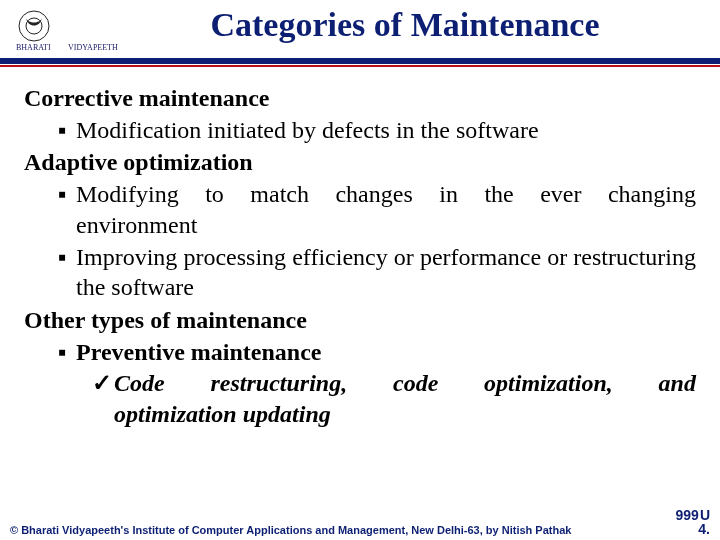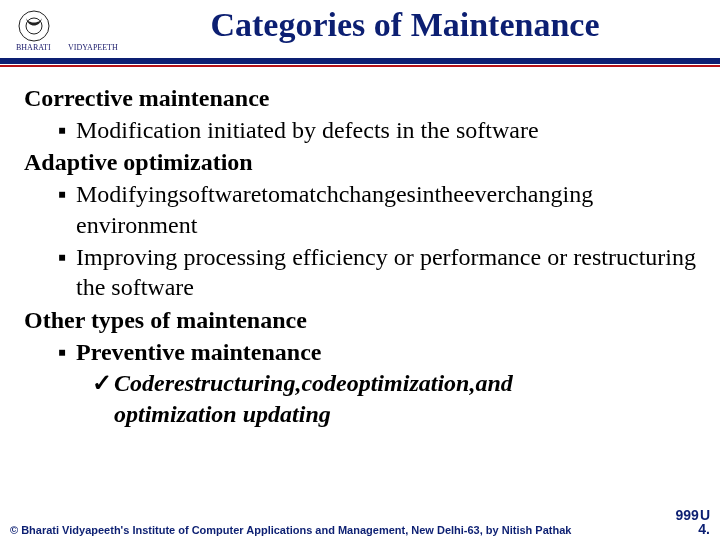--- a/index.html
+++ b/index.html
@@ -12,21 +12,21 @@
   .rule1 { height: 6px; background: #0c1f72; width: 100%; }
   .rule2 { height: 2px; background: #b51217; width: 100%; margin-top: 1px; }
   .content { padding: 14px 24px 8px 24px; font-size: 24px; color: #000; line-height: 1.28; text-align: justify; }
   .h { font-weight: bold; margin-top: 2px; }
   .bullet { display: flex; margin: 1px 0 1px 34px; }
   .bullet .mk { width: 18px; flex-shrink: 0; }
   .bullet .tx { flex: 1; }
   .check { display: flex; margin: 1px 0 1px 68px; font-weight: bold; }
   .check .mk { width: 22px; flex-shrink: 0; color: #000; }
   .check .tx { flex: 1; font-style: italic; }
-  .just-line { display: flex; justify-content: flex-start; }
+  .just-line { display: flex; justify-content: space-between; }
   .just-line span { white-space: nowrap; }
   .footer { position: absolute; bottom: 4px; left: 0; width: 100%; display: flex; align-items: flex-end; padding: 0 10px; font-family: Arial, Helvetica, sans-serif; font-size: 11px; font-weight: bold; color: #0c1f72; }
   .footer .ft { flex: 1; }
   .footer .num { text-align: right; font-size: 14px; line-height: 1; }
   .footer .num .u { margin-left: 1px; }
 </style>
 </head>
 <body>
 
 <div class="slide">
@@ -55,21 +55,20 @@
       <div class="mk">▪</div>
       <div class="tx">Modification initiated by defects in the software</div>
     </div>
 
     <div class="h">Adaptive optimization</div>
     <div class="bullet">
       <div class="mk">▪</div>
       <div class="tx">
         <div class="just-line">
           <span>Modifying</span>
-            <span>software</span>
             <span>to</span>
             <span>match</span>
             <span>changes</span>
             <span>in</span>
             <span>the</span>
             <span>ever</span>
             <span>changing</span>
         </div>
         <div>environment</div>
       </div>

